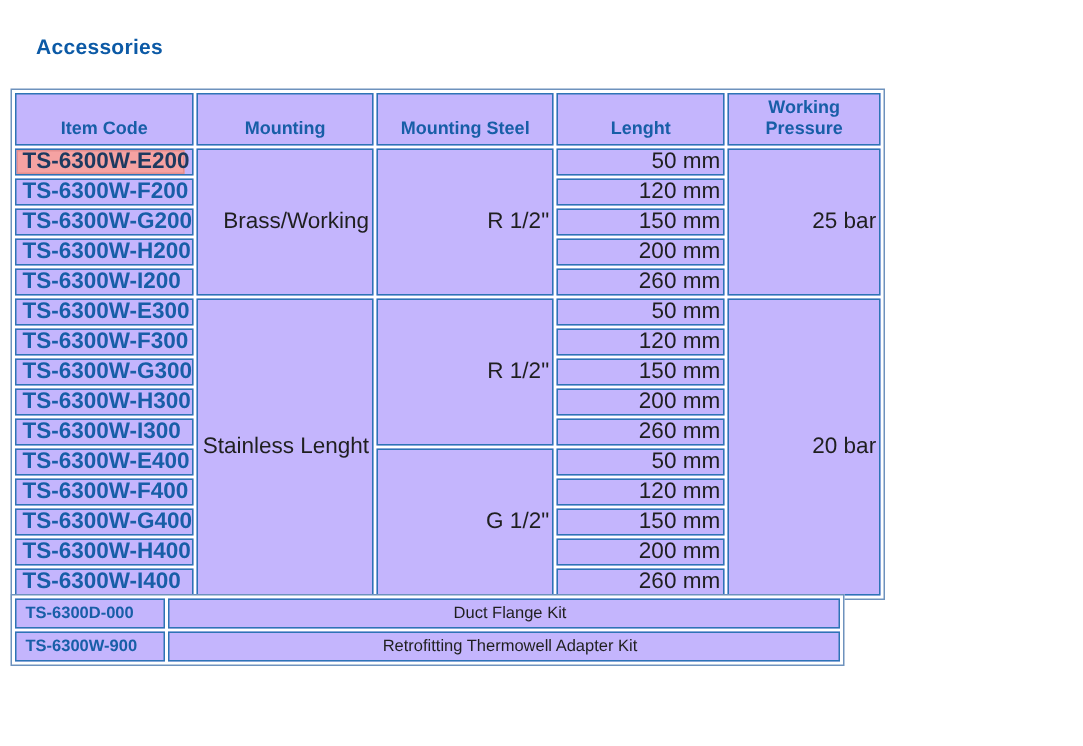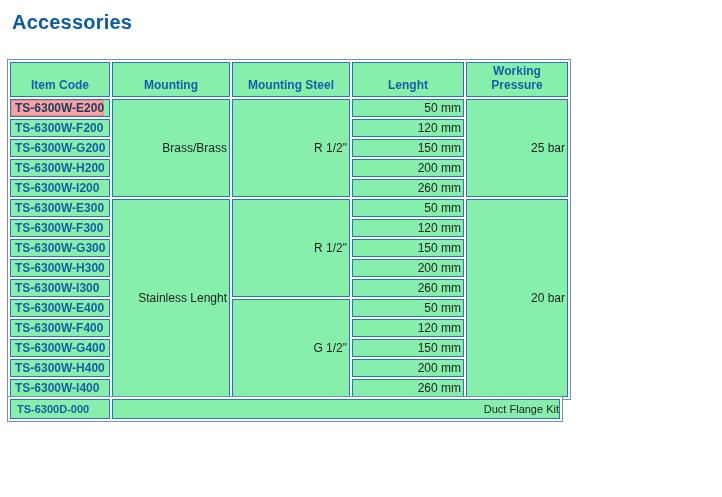--- a/index.html
+++ b/index.html
@@ -13,57 +13,57 @@
     position: relative;
     width: 722px;
     height: 497px;
     background: #ffffff;
     overflow: hidden;
   }
   .doc-title {
     position: absolute;
     left: 8px;
     top: 7px;
-    margin: 4px;
-    font-size: 20px;
+    margin: 16px;
+    font-size: 14px;
     font-weight: bold;
     color: #0c5aa6;
     letter-spacing: 0.2px;
   }
   table.data-table {
     position: absolute;
     left: 7px;
     border-collapse: separate;
     border-spacing: 2px;
     border: 1px solid #6e92bd;
     background: #ffffff;
     table-layout: fixed;
   }
   table.main-table { top: 59px; }
   table.kits-table { top: 396px; }
   .data-table th, .data-table td {
     border: 1px solid #2e74b5;
-    background: #86efac;
+    background: #c4b5fd;
     overflow: hidden;
     white-space: nowrap;
   }
   .main-table th {
     height: 29px;
     vertical-align: bottom;
     padding: 0 2px 4px 2px;
     text-align: center;
     font-size: 12px;
     font-weight: bold;
     color: #185ea7;
     white-space: normal;
     line-height: 14px;
   }
   .main-table td {
     height: 16px;
-    font-size: 12px;
+    font-size: 15px;
     line-height: 16px;
     color: #1f1f1f;
     vertical-align: middle;
   }
   td.cell-itemcode {
     text-align: left;
     padding: 0 0 0 4px;
     font-weight: bold;
     color: #185ea7;
   }
@@ -83,21 +83,21 @@
     padding-left: 3px;
     color: #1d3a5f;
   }
   .kits-table td {
     height: 18px;
     font-size: 11px;
     line-height: 18px;
     vertical-align: middle;
   }
   td.cell-desc {
-    text-align: right;
+    text-align: center;
     padding: 0 0 0 8px;
     color: #1f1f1f;
   }
   .kits-table td.cell-itemcode { padding-left: 6px; }
 </style>
 </head>
 <body>
 
 <div class="page">
   <h1 class="doc-title">Accessories</h1>
@@ -117,21 +117,21 @@
           <th>Mounting Steel</th>
           <th>Lenght</th>
           <th>Working Pressure</th>
         </tr>
       </thead>
     <tbody>
         <tr>
           <td class="cell-itemcode has-hl">
             <span class="hl">TS-6300W-E200</span>
           </td>
-          <td class="cell-center" rowspan="5">Brass/Brass</td>
+          <td class="cell-center" rowspan="5">Brass/Working</td>
           <td class="cell-center" rowspan="5">R 1/2"</td>
           <td class="cell-center">50 mm</td>
           <td class="cell-center" rowspan="5">25 bar</td>
         </tr>
         <tr>
           <td class="cell-itemcode">TS-6300W-F200</td>
           <td class="cell-center">120 mm</td>
         </tr>
         <tr>
           <td class="cell-itemcode">TS-6300W-G200</td>
@@ -195,15 +195,19 @@
   <table class="data-table kits-table">
     <colgroup>
       <col style="width:100px">
         <col style="width:448px">
     </colgroup>
     <tbody>
         <tr>
           <td class="cell-itemcode">TS-6300D-000</td>
           <td class="cell-desc">Duct Flange Kit</td>
         </tr>
+        <tr>
+          <td class="cell-itemcode">TS-6300W-900</td>
+          <td class="cell-desc">Retrofitting Thermowell Adapter Kit</td>
+        </tr>
       </tbody>
   </table>
 </div>
 
 </body></html>

